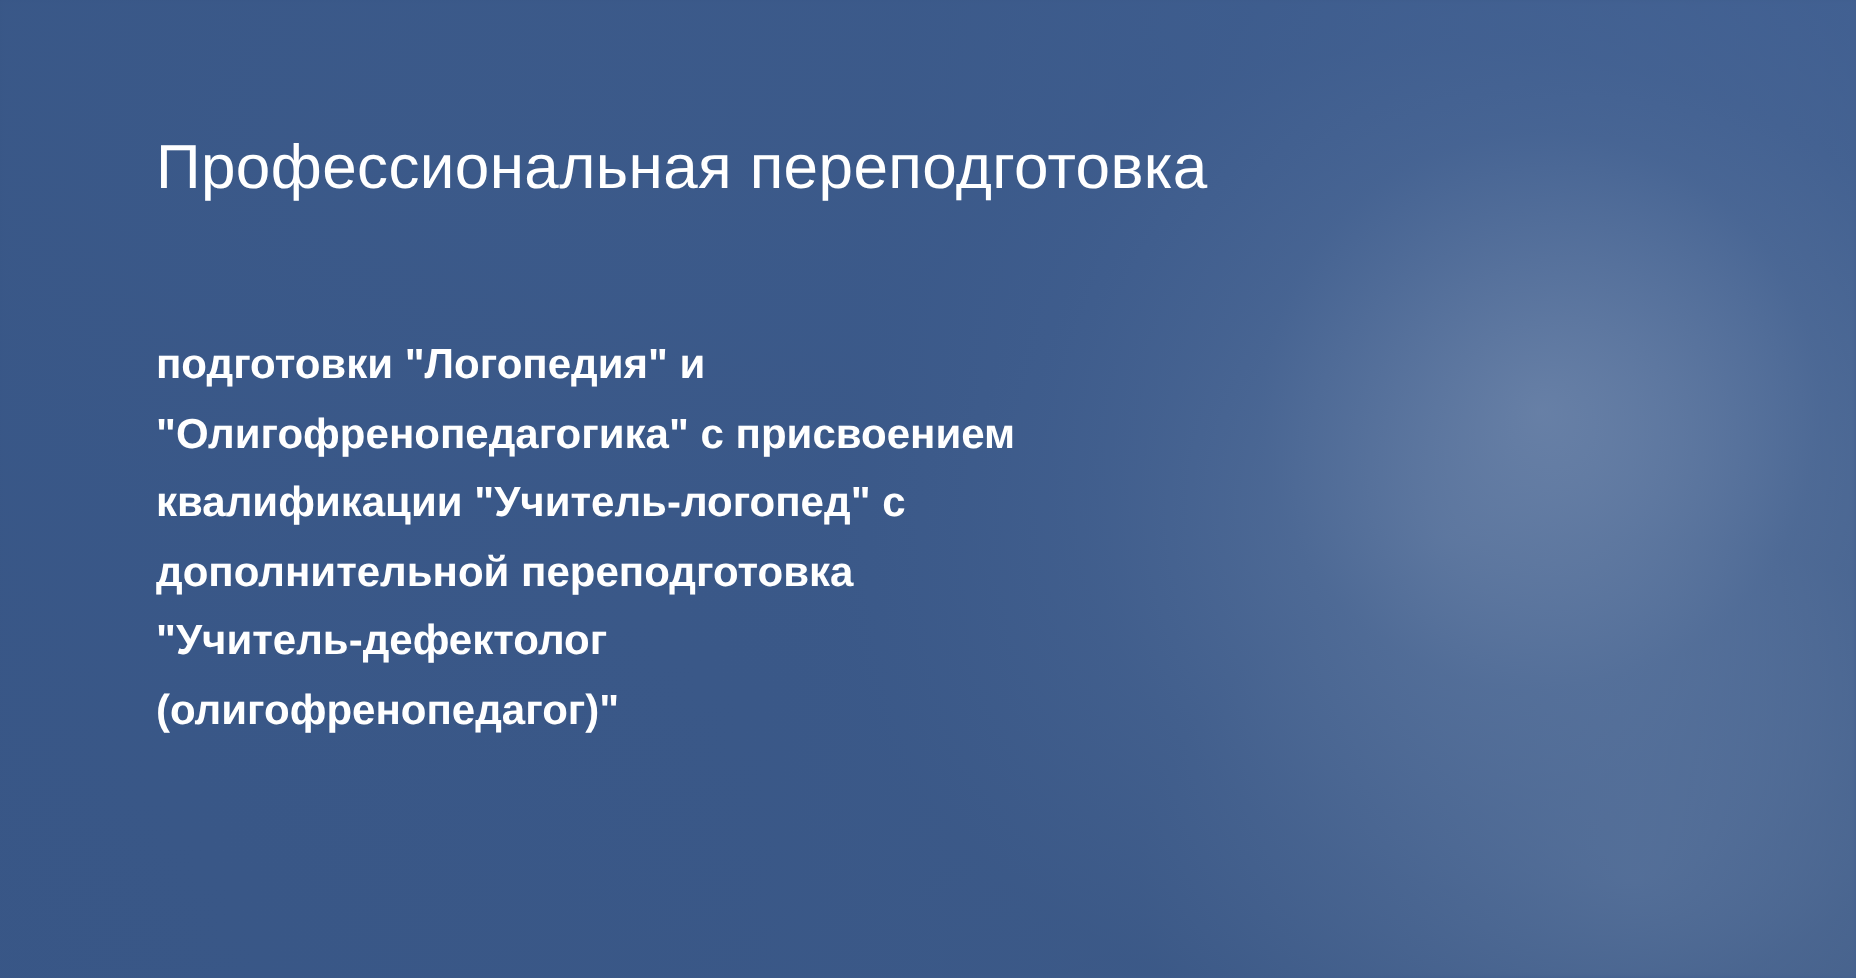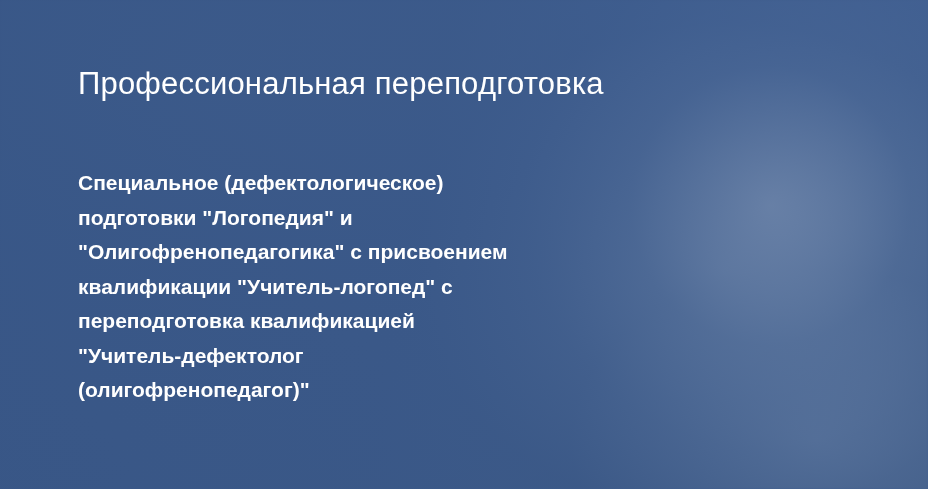--- a/index.html
+++ b/index.html
@@ -72,22 +72,21 @@
 <body>
 
 <div class="slide">
   <div class="bg-photo"></div>
   <div class="bg-overlay"></div>
 
   <div class="content">
     <div class="slide-title">Профессиональная переподготовка</div>
 
     <div class="slide-body">
-      <span class="line">Специальное (дефектологическое)</span>
       <span class="line">подготовки "Логопедия" и</span>
       <span class="line">"Олигофренопедагогика" с присвоением</span>
       <span class="line">квалификации "Учитель-логопед" с</span>
-      <span class="line">переподготовка квалификацией</span>
+      <span class="line">дополнительной переподготовка</span>
       <span class="line">"Учитель-дефектолог</span>
       <span class="line">(олигофренопедагог)"</span>
     </div>
   </div>
 </div>
 
 </body></html>

